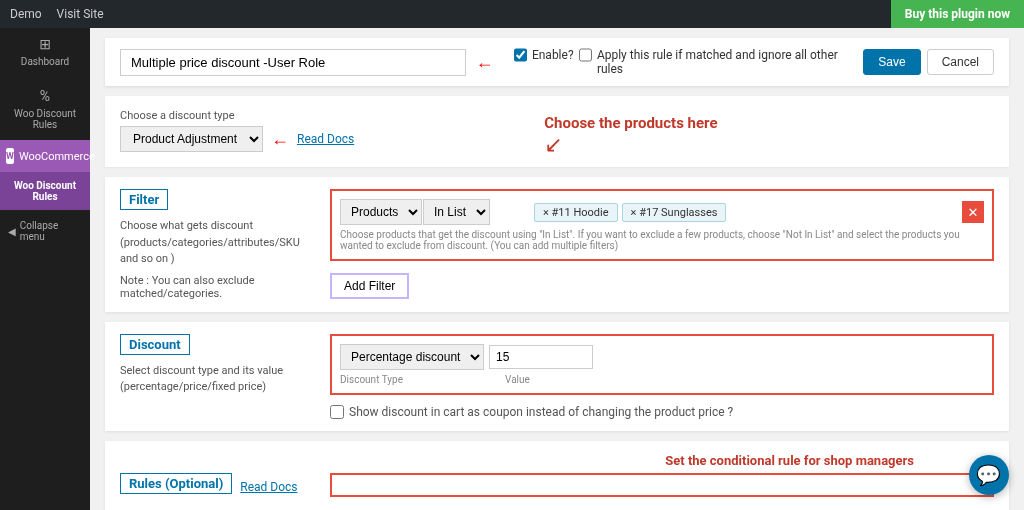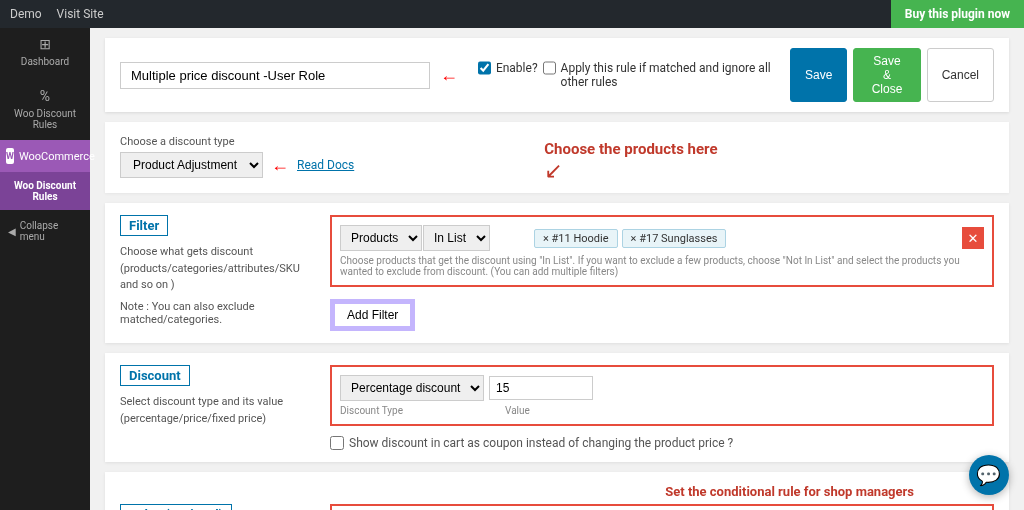--- a/index.html
+++ b/index.html
@@ -53,21 +53,21 @@
     .section-left { width: 200px; flex-shrink: 0; }
 
     
     .filter-box { border: 2px solid #e74c3c; padding: 8px; margin-bottom: 6px; }
     .filter-row { display: flex; align-items: center; gap: 1px; }
     .filter-select { border: 1px solid #ccc; padding: 4px 6px; font-size: 12px; }
     .filter-tags { display: flex; gap: 4px; flex: 1; flex-wrap: wrap; padding-left: 43px; }
     .filter-tag { background: #e8f4f8; border: 1px solid #acd3e3; padding: 2px 8px; font-size: 11px; border-radius: 2px; display: flex; align-items: center; gap: 3px; }
     .filter-hint { font-size: 10px; color: #888; margin-top: 4px; }
     .x-btn { background: #e74c3c; color: #fff; border: none; width: 22px; height: 22px; cursor: pointer; display: flex; align-items: center; justify-content: center; font-size: 13px; }
-    .add-filter-btn { background: #fff; border: 5px solid #c4b5fd; padding: 4px 12px; font-size: 12px; cursor: pointer; margin-top: 6px; }
+    .add-filter-btn { background: #fff; border: 2px solid #c4b5fd; padding: 4px 12px; font-size: 12px; cursor: pointer; margin-top: 6px; }
 
     
     .discount-box { border: 2px solid #e74c3c; padding: 8px; }
     .discount-inner { display: flex; gap: 5px; align-items: center; }
     .discount-select { border: 1px solid #ccc; padding: 4px 6px; font-size: 12px; }
     .discount-value { border: 1px solid #ccc; padding: 4px 6px; font-size: 12px; width: 104px; }
     .field-labels { display: flex; gap: 5px; margin-top: 4px; font-size: 10px; color: #888; }
     .field-label { width: 160px; }
     .coupon-row { display: flex; align-items: center; gap: 5px; margin-top: 10px; font-size: 12px; color: #555; }
     .coupon-row input[type=checkbox] { width: 14px; height: 14px; }
@@ -121,21 +121,20 @@
       <input class="rule-name-input" type="text" value="Multiple price discount -User Role" style="">
       <span class="arrow-red">←</span>
       <div class="enable-row">
         <input type="checkbox" checked="" style="">
         <span>Enable?</span>
         <input type="checkbox" style="">
         <span>Apply this rule if matched and ignore all other rules</span>
       </div>
       <div class="header-buttons">
         <button class="btn btn-save">Save</button>
-        <button class="btn btn-save-close">Save &amp; Close</button>
         <button class="btn btn-cancel">Cancel</button>
       </div>
     </div>
 
     <div class="discount-type-row">
       <div>
         <div style="font-size:11px;color:#555;margin-bottom:4px;">Choose a discount type</div>
         <div style="display:flex;align-items:center;gap:8px;">
           <select class="discount-type-select">
             <option>Product Adjustment</option>

